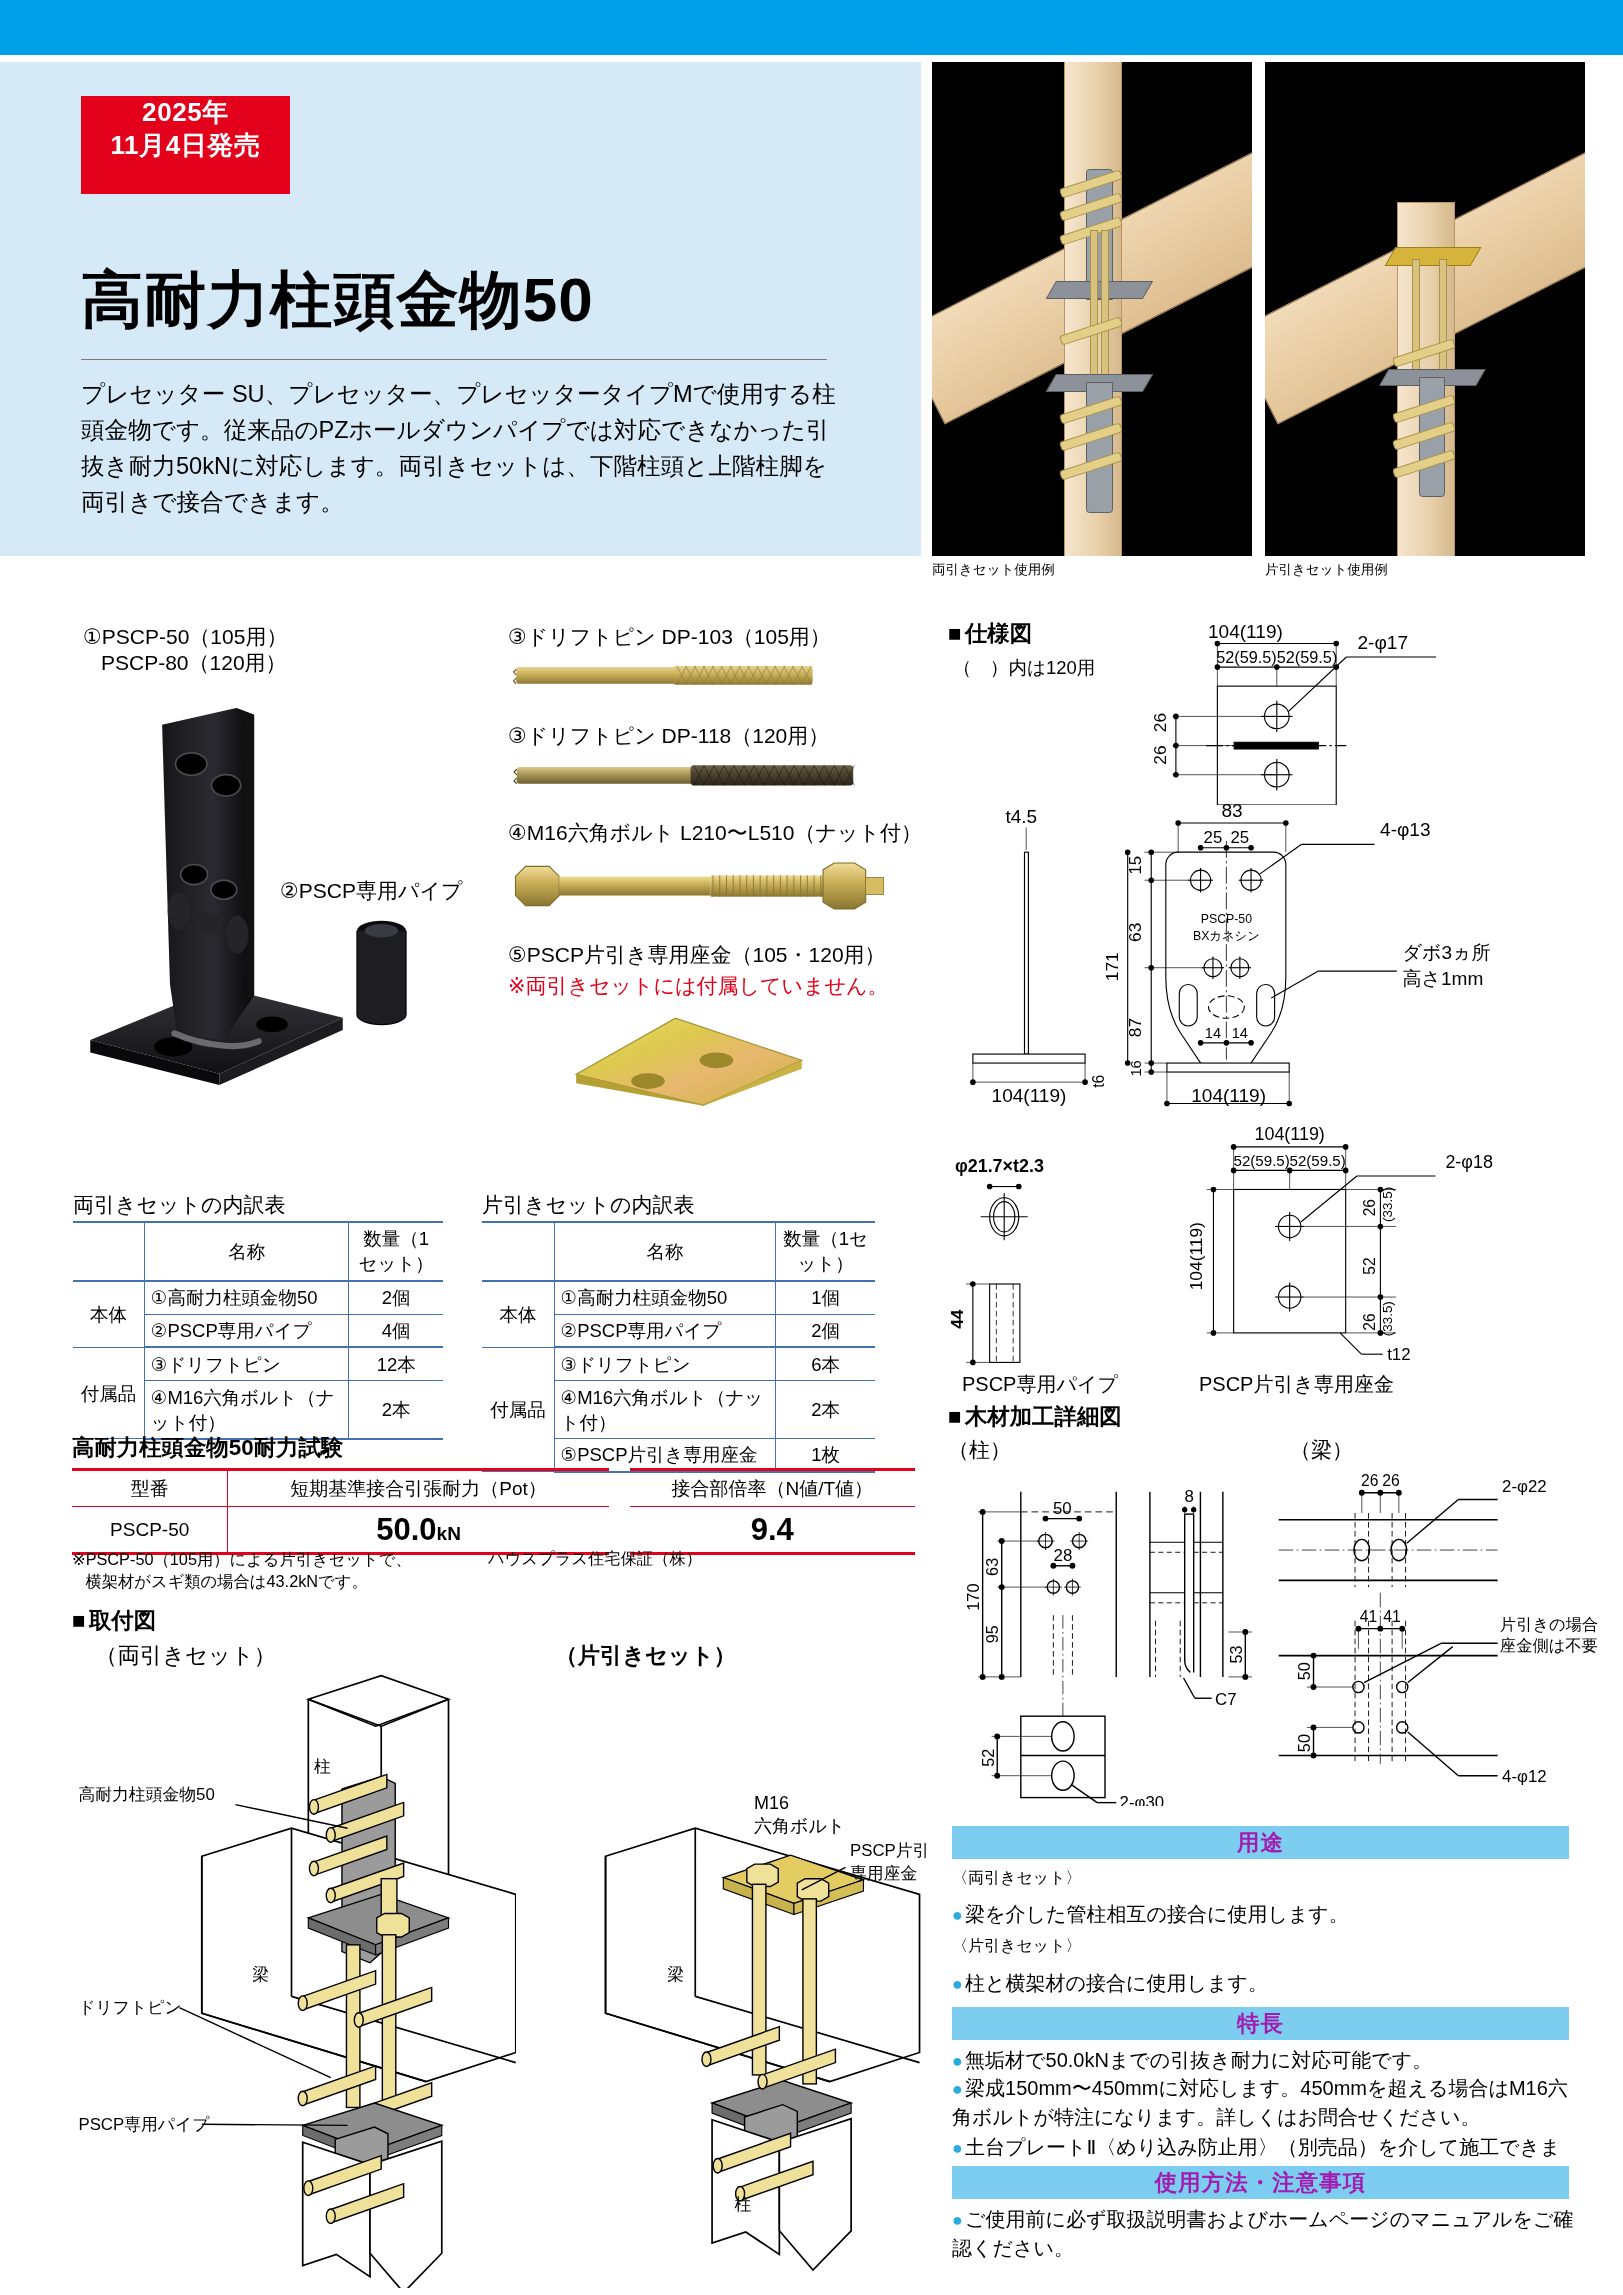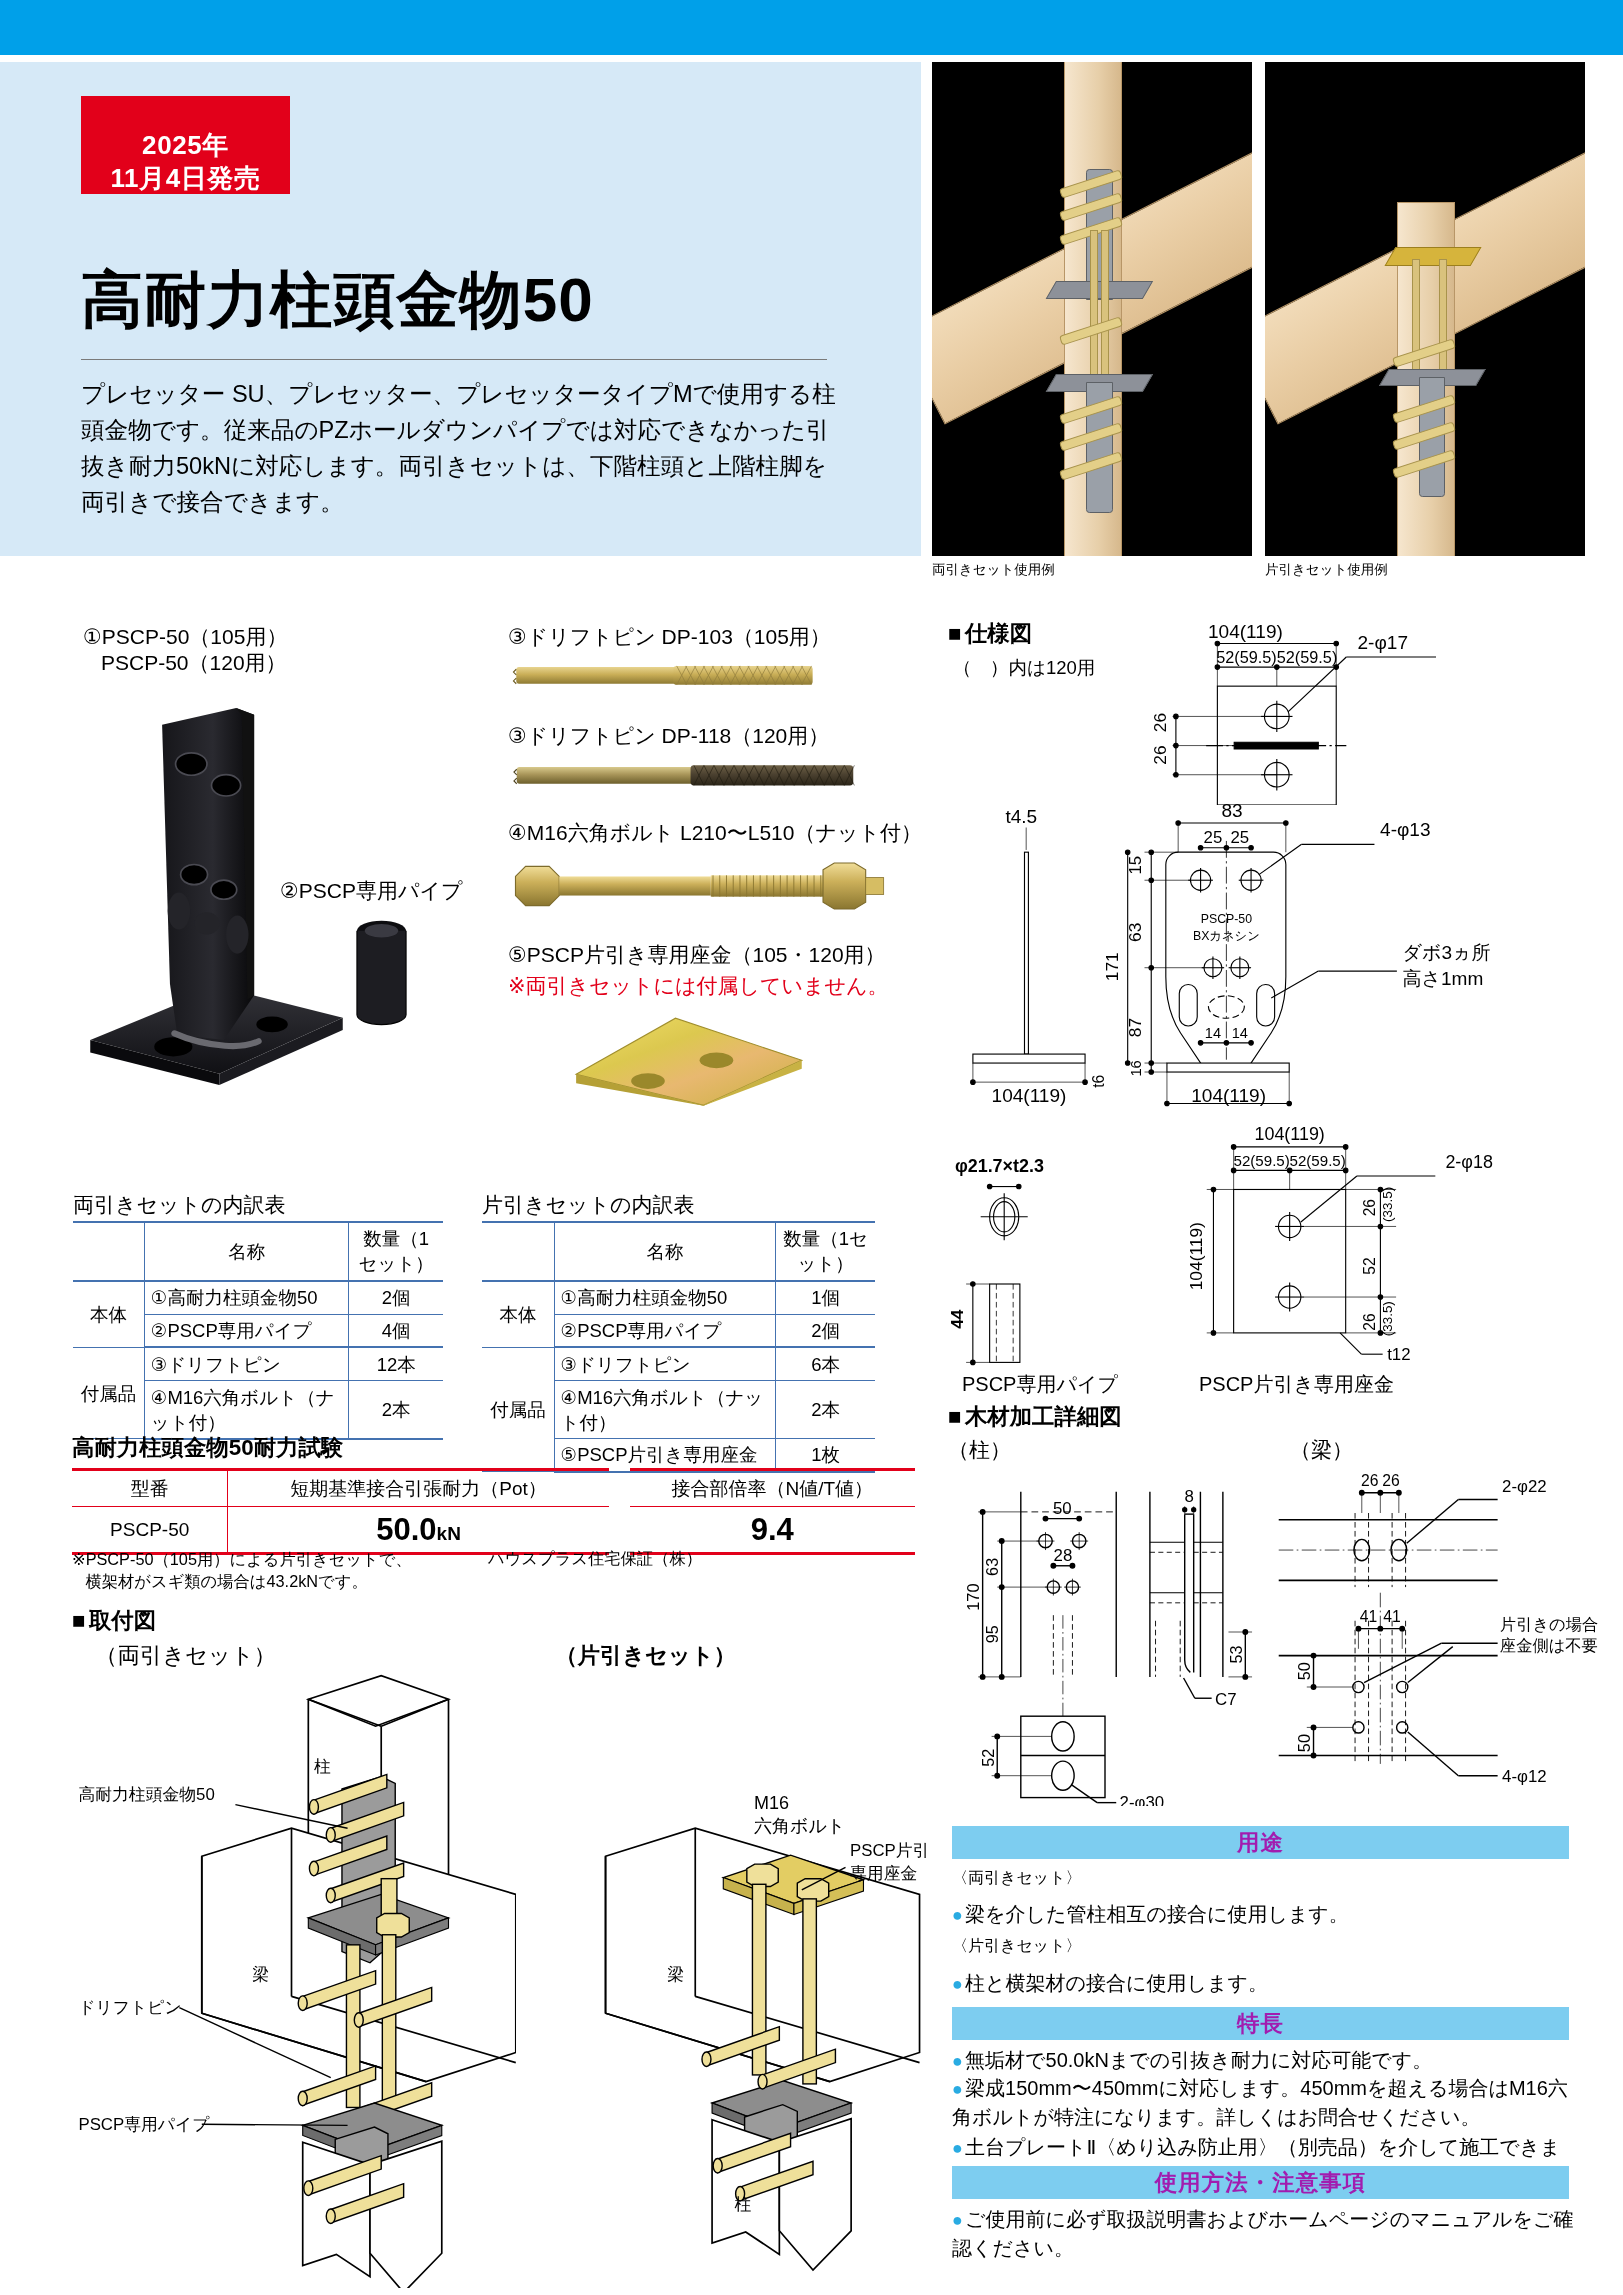--- a/index.html
+++ b/index.html
@@ -4,21 +4,21 @@
 <style>
   html,body{margin:0;padding:0;background:#fff;}
   body{width:1623px;height:2295px;position:relative;overflow:hidden;
        font-family:"Liberation Sans","DejaVu Sans",sans-serif;color:#000;}
   .abs{position:absolute;}
 
   
   #top-bar{left:0;top:0;width:1623px;height:55px;background:#00A0E9;}
   #hero{left:0;top:62px;width:921px;height:494px;background:#D6E9F7;}
   #release-badge{left:81px;top:96px;width:209px;height:98px;background:#E2001A;
-      display:flex;flex-direction:column;align-items:center;justify-content:flex-end;
+      display:flex;flex-direction:column;align-items:center;justify-content:flex-start;
       color:#fff;font-weight:700;line-height:1.25;font-size:26px;letter-spacing:0.6px;}
   #product-title{left:81px;top:269px;width:774px;font-size:62px;font-weight:800;
       letter-spacing:1.1px;line-height:1;}
   #title-rule{left:81px;top:359px;width:746px;height:1.1px;background:#7a7a7a;}
   #lead{left:81px;top:377px;width:757px;font-size:23.6px;line-height:1.52;font-weight:500;}
 
   
   .photo-frame{background:#000;}
   #photo-a{left:932px;top:62px;width:320px;height:494px;}
   #photo-b{left:1265px;top:62px;width:320px;height:494px;}
@@ -127,21 +127,21 @@
     <div class="pin" style="left:127px;top:286px;width:62px;height:7.9px;transform:rotate(-18deg);"></div>
     <div class="pin" style="left:127px;top:342px;width:62px;height:7.9px;transform:rotate(-18deg);"></div>
     <div class="pin" style="left:127px;top:369px;width:62px;height:7.9px;transform:rotate(-18deg);"></div>
     <div class="pin" style="left:127px;top:397px;width:62px;height:7.9px;transform:rotate(-18deg);"></div>
   </div>
 </div>
 <div class="abs photo-cap" id="cap-b">片引きセット使用例</div>
 
 <div class="abs partlabel" style="left:83px;top:624px;">
   <div>①PSCP-50（105用）</div>
-  <div style="padding-left:18px;">PSCP-50（120用）</div>
+  <div style="padding-left:18px;">PSCP-80（120用）</div>
 </div>
 
 <div class="abs" style="left:79px;top:681px;">
   <svg width="348" height="404" viewBox="0 0 620 720">
     <defs>
       <linearGradient id="gBlk" x1="0" y1="0" x2="1" y2="0">
         <stop offset="0" stop-color="#16161a"></stop>
           <stop offset=".55" stop-color="#2a2a30"></stop>
         <stop offset="1" stop-color="#08080a"></stop>
       </linearGradient>

